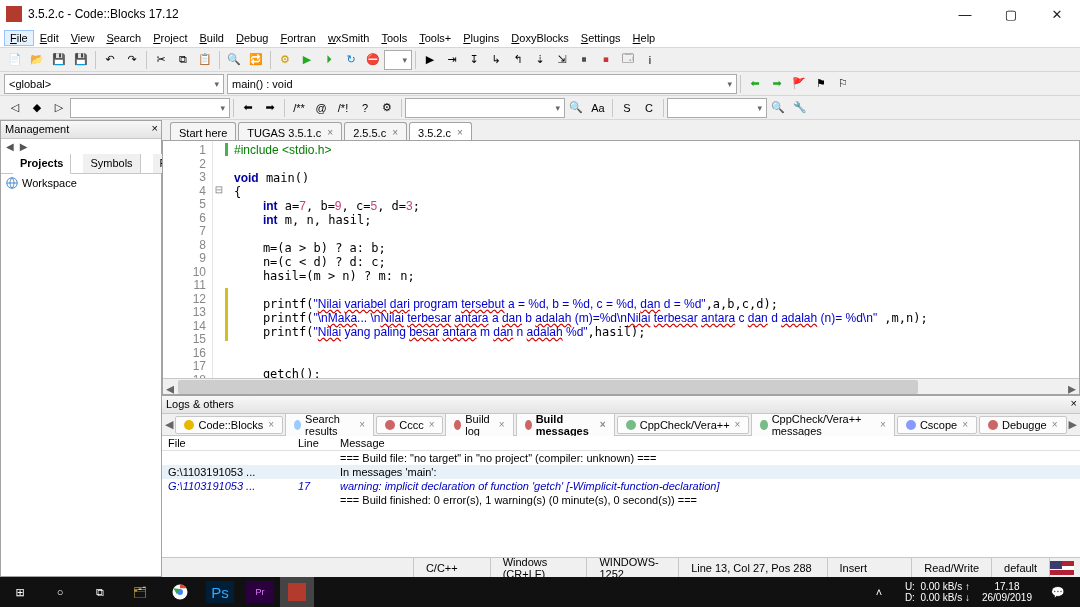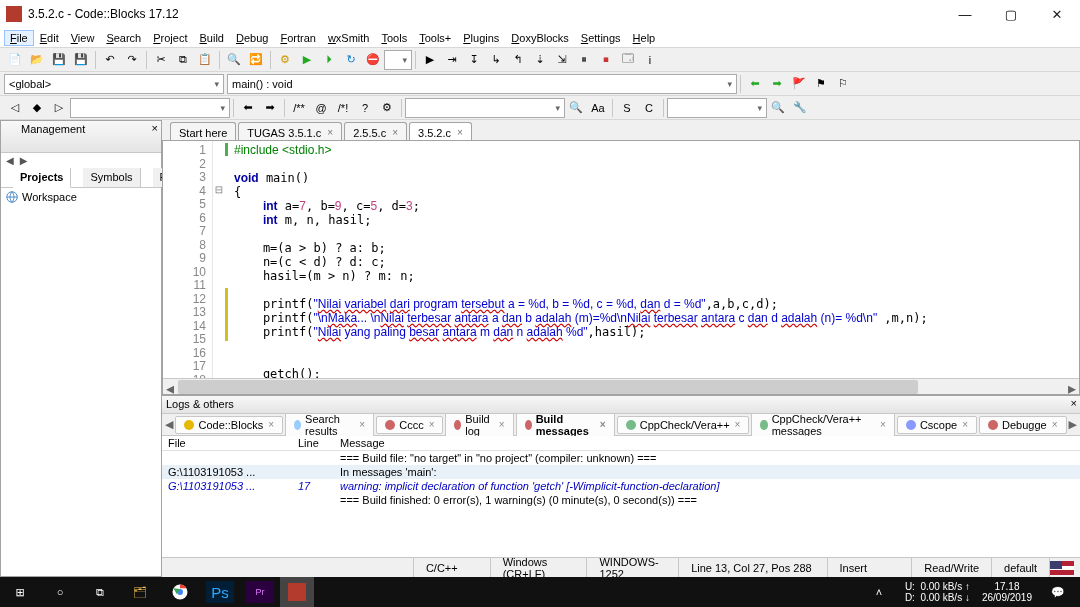--- a/index.html
+++ b/index.html
@@ -22,21 +22,21 @@
 
 .toolbar { height:24px; background:#f0f0f0; border-bottom:1px solid #d7d7d7; display:flex; align-items:center; padding:0 4px; }
 .tbtn { width:18px; height:18px; margin:0 2px; border-radius:2px; display:flex; align-items:center; justify-content:center; font-size:11px; }
 .sep { width:1px; height:18px; background:#c7c7c7; margin:0 3px; }
 .combo { height:20px; background:#fff; border:1px solid #ababab; font-size:11px; padding:0 4px; display:flex; align-items:center; }
 .combo .arrow { margin-left:auto; font-size:9px; color:#666; }
 
 
 .workarea { flex:1; display:flex; min-height:0; }
 .mgmt { width:162px; background:#fff; border:1px solid #a3a3a3; display:flex; flex-direction:column; }
-.mgmt-title { height:32px; background:linear-gradient(#f8f8f8,#e4e4e4); border-bottom:1px solid #c7c7c7; font-size:11px; padding:2px 20px; position:relative; }
+.mgmt-title { height:18px; background:linear-gradient(#f8f8f8,#e4e4e4); border-bottom:1px solid #c7c7c7; font-size:11px; padding:2px 4px; position:relative; }
 .mgmt-title .x { position:absolute; right:3px; top:1px; font-size:11px; }
 .mgmt-tabs { height:20px; display:flex; border-bottom:1px solid #c7c7c7; font-size:11px; }
 .mgmt-tab { padding:3px 7px; border-right:1px solid #c7c7c7; background:#f0f0f0;margin-left:12px; }
 .mgmt-tab.active { background:#fff; border-bottom:1px solid #fff; margin-bottom:-1px; font-weight:bold; }
 .mgmt-nav { padding:2px; display:flex; }
 .mgmt-nav span { font-size:10px; padding:0 3px; color:#555; }
 .mgmt-body { flex:1; font-size:11px; padding:2px 4px; }
 .mgmt-body .ws { display:flex; align-items:center; }
 .mgmt-body .ws .wi { width:14px; height:14px; margin-right:3px; display:inline-block; }
 

